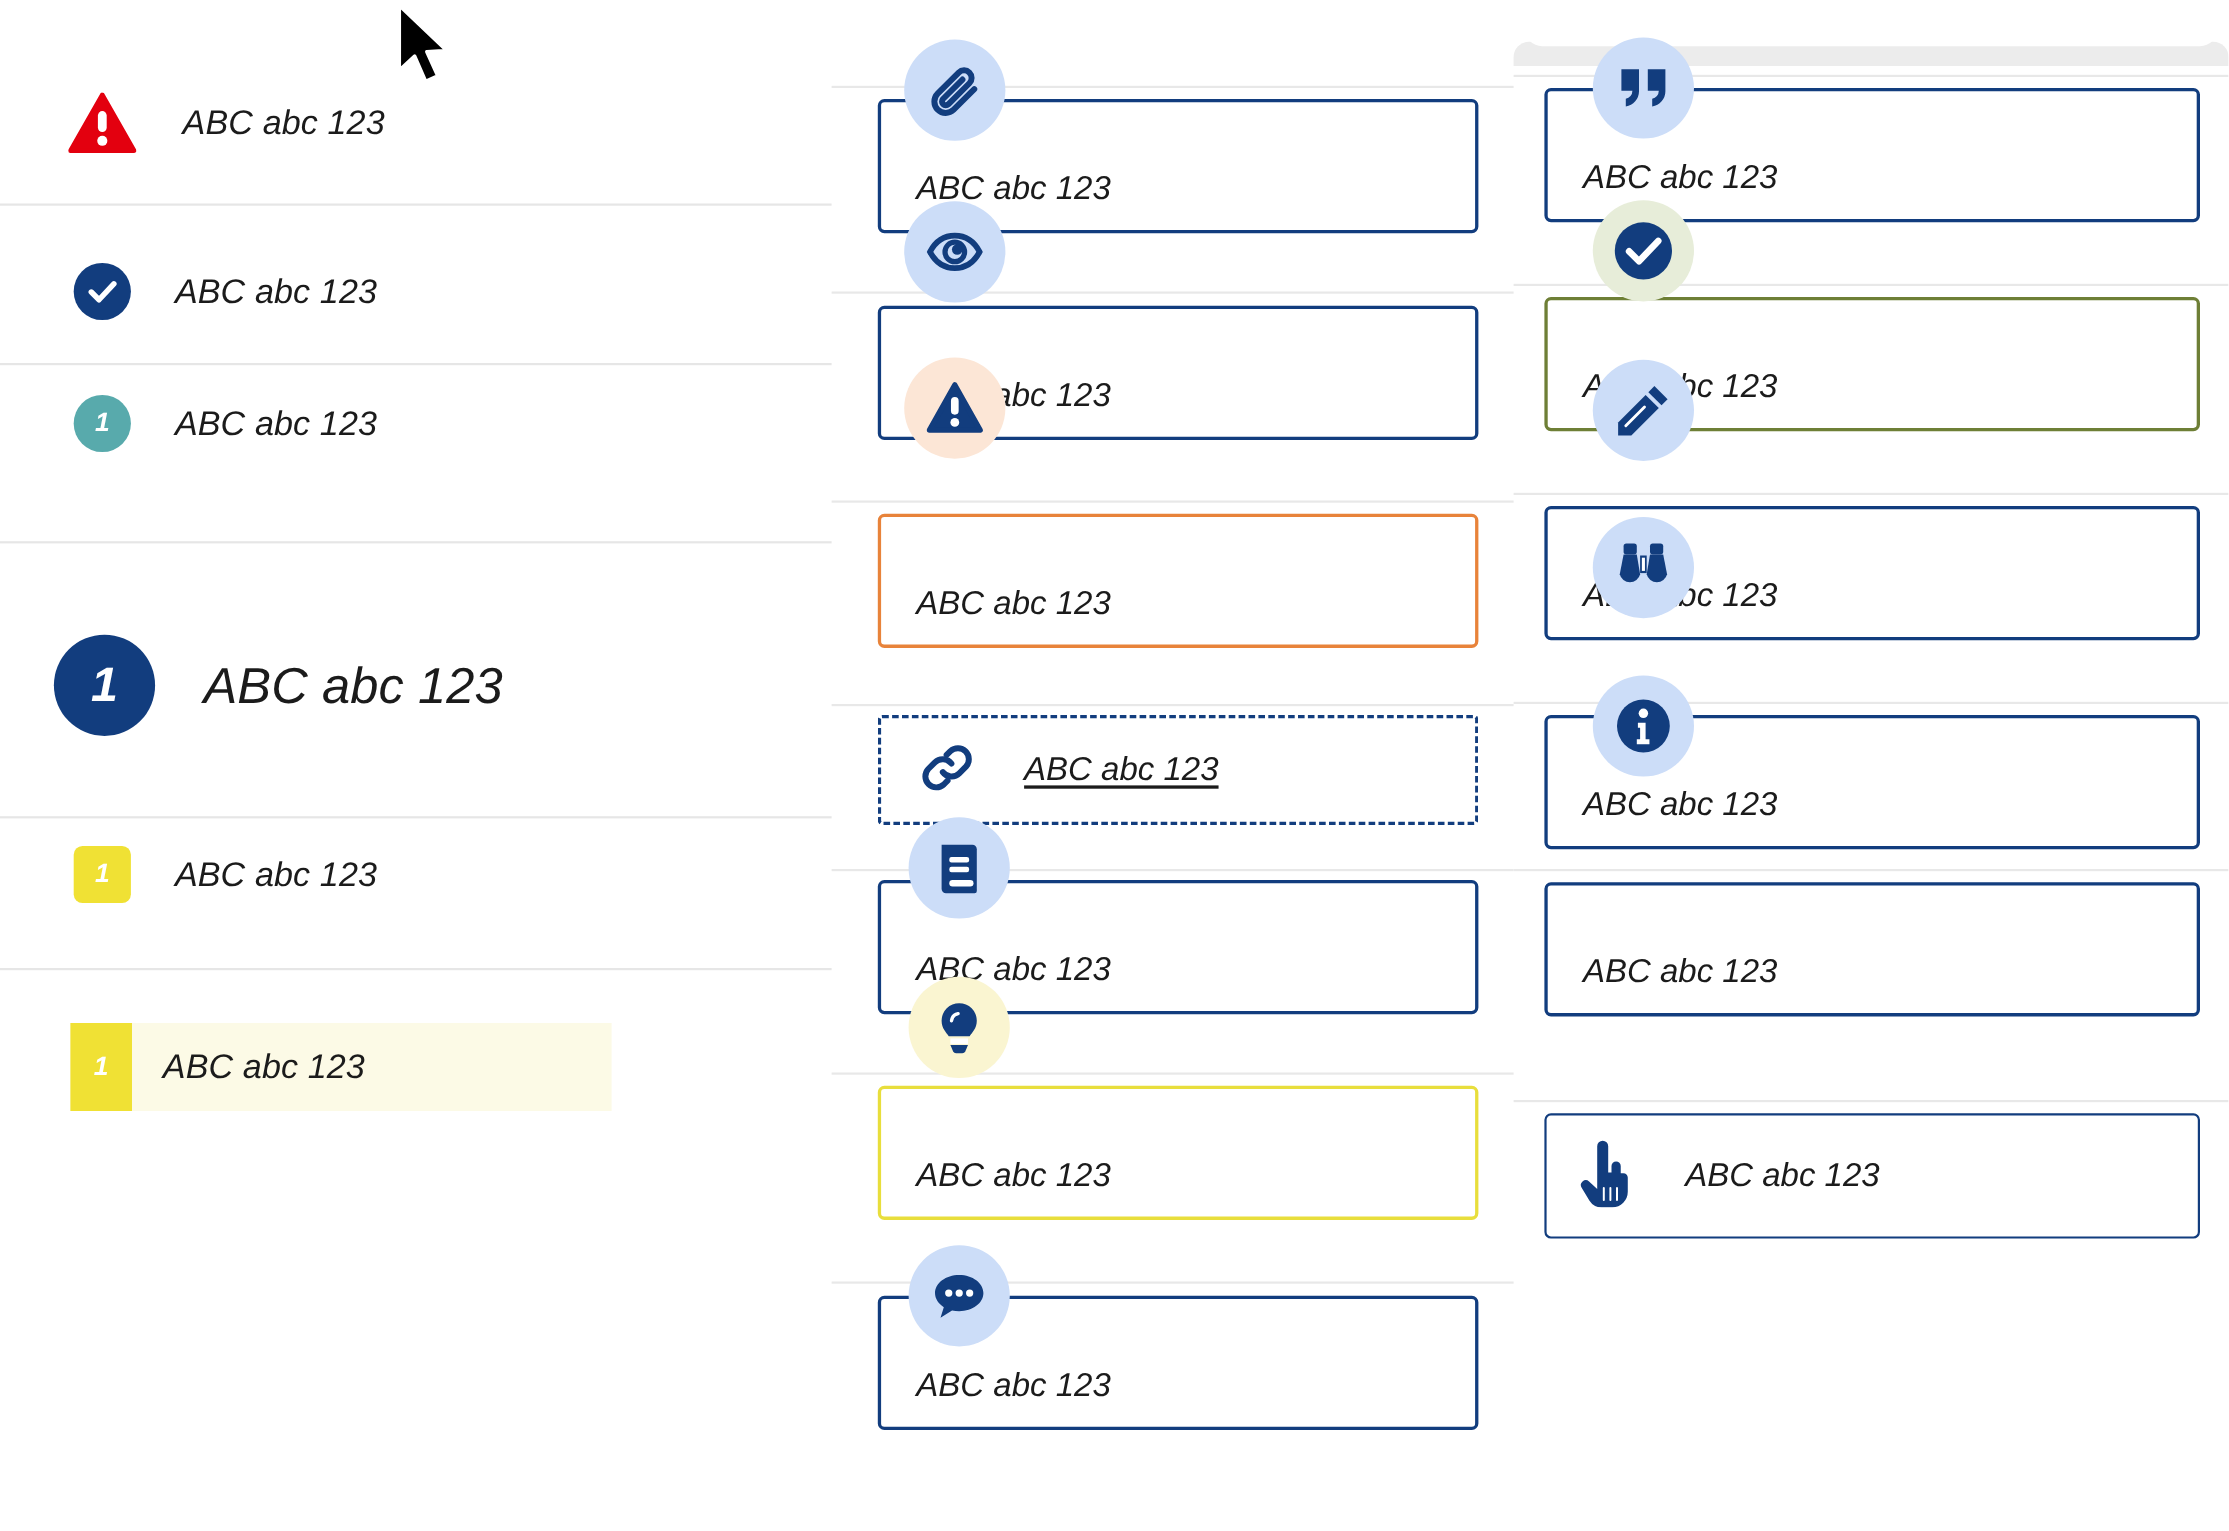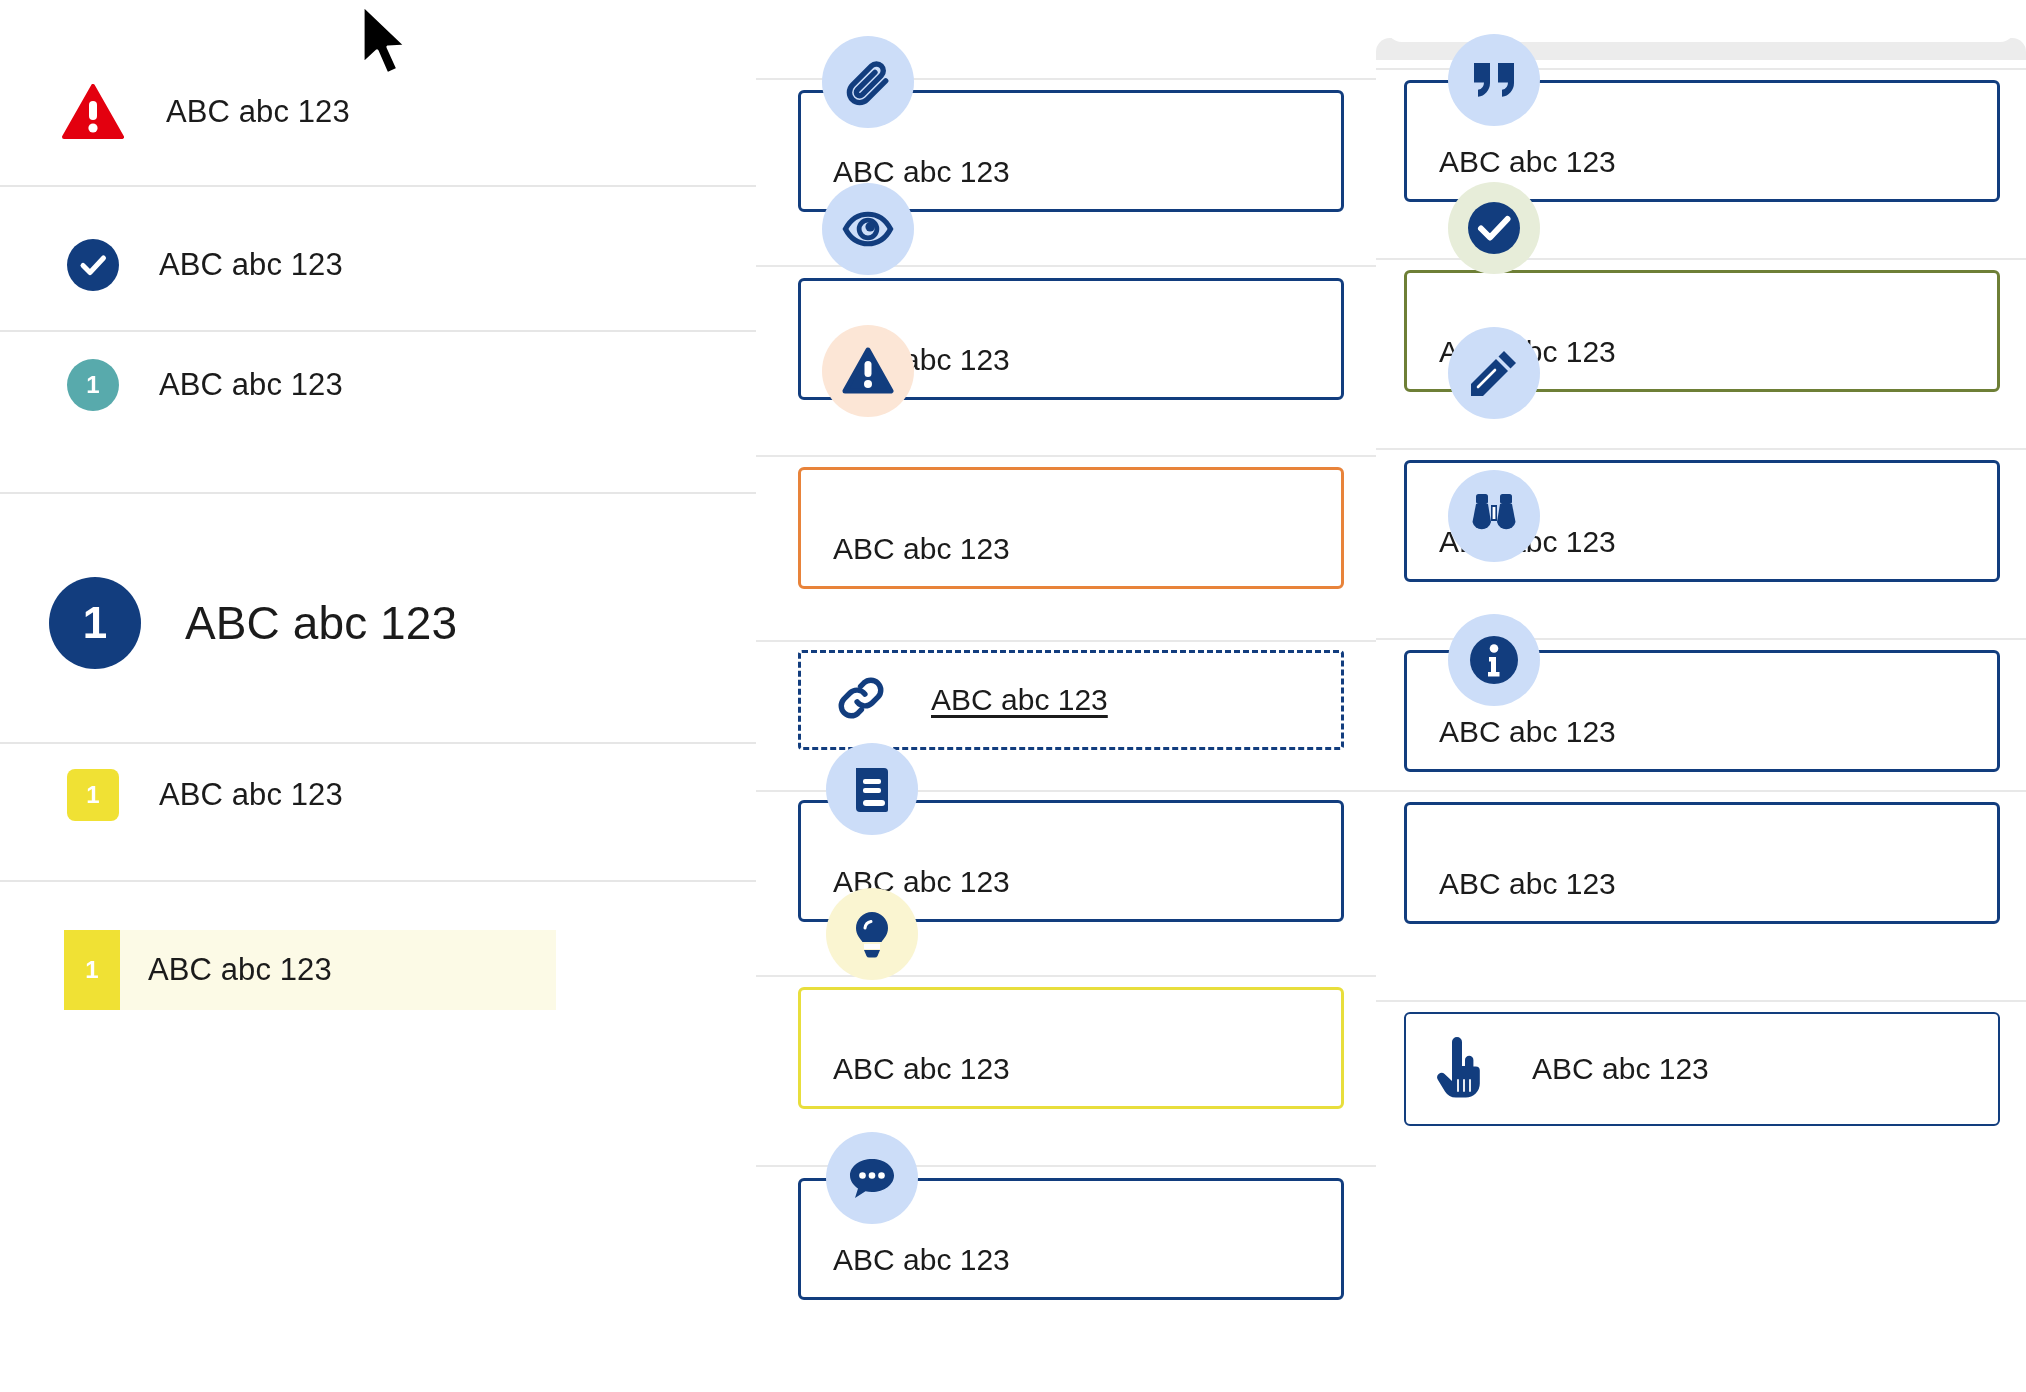--- a/index.html
+++ b/index.html
@@ -2,21 +2,21 @@
 <html><head>
 <meta charset="utf-8">
 <style>
   * { box-sizing: border-box; margin: 0; padding: 0; }
   html, body {
     width: 2026px; height: 1392px;
     background: #ffffff;
     font-family: "Liberation Sans", sans-serif;
     overflow: hidden;
   }
-  #root { position: relative; width: 2026px; height: 1072px; background: #fff; }
+  #root { position: relative; width: 2026px; height: 1072px; background: #fff; font-style: italic; }
 
   
   #left-column { position: absolute; left: 0; top: 0; width: 756px; height: 1392px; }
 
   .list-row {
     position: absolute; left: 0; width: 756px;
     display: flex; align-items: center;
   }
   .row-sep {
     position: absolute; left: 0; width: 756px; height: 2px;

